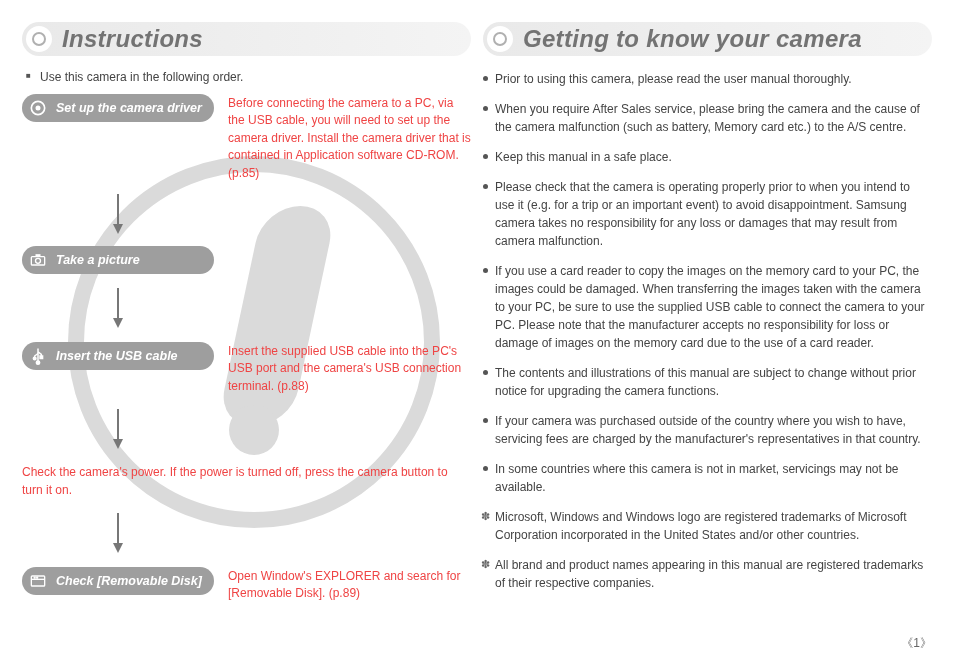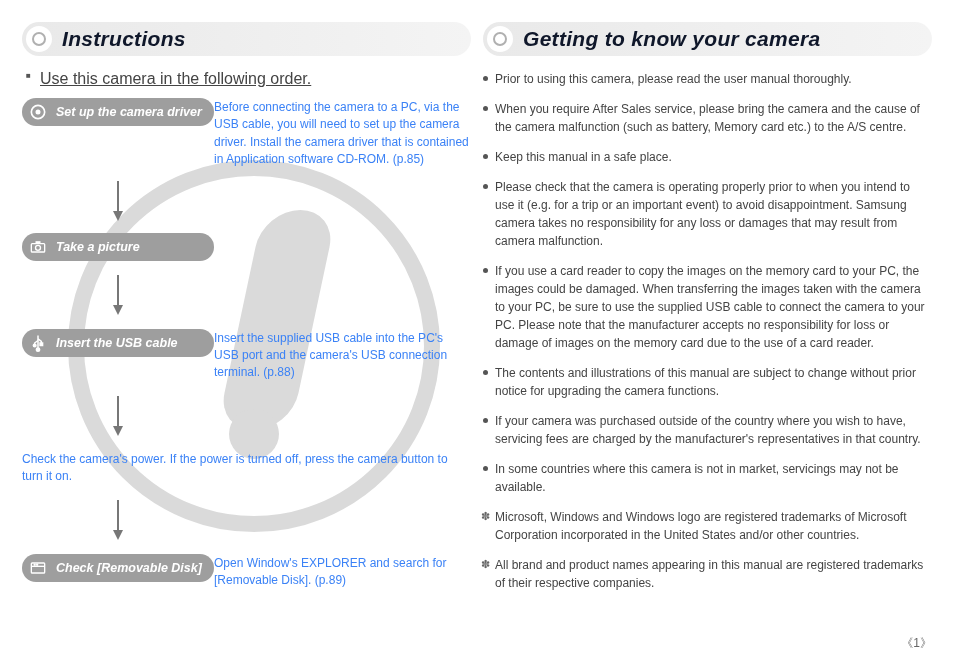--- a/index.html
+++ b/index.html
@@ -4,34 +4,34 @@
 <style>
   * { box-sizing: border-box; margin: 0; padding: 0; }
   html, body { width: 954px; height: 660px; font-family: Arial, Helvetica, sans-serif; background: #fff; color: #4a4a4a; }
   .page { display: flex; width: 100%; height: 100%; padding: 22px 22px 10px 22px; gap: 12px; position: relative; }
   .col { flex: 1; min-width: 0; }
   
   .colhead { position: relative; height: 34px; margin-bottom: 14px; }
   .colhead .pill { position: absolute; inset: 0; background: linear-gradient(to right, #e9e9e9, #f4f4f4); border-radius: 17px; }
   .colhead .circle { position: absolute; left: 4px; top: 4px; width: 26px; height: 26px; border-radius: 50%; background: #fff; display: flex; align-items: center; justify-content: center; }
   .colhead .circle::after { content: ""; width: 10px; height: 10px; border-radius: 50%; border: 2px solid #b0b0b0; }
-  .colhead h1 { position: relative; font-size: 21px; font-weight: bold; color: #0f172a; line-height: 34px; padding-left: 40px; font-style: italic; letter-spacing: .3px; }
+  .colhead h1 { position: relative; font-size: 24px; font-weight: bold; color: #737373; line-height: 34px; padding-left: 40px; font-style: italic; letter-spacing: .3px; }
   
-  .intro { font-size: 16px; color: #444; margin: 6px 0 10px 18px; position: relative; text-decoration: underline; }
+  .intro { font-size: 12px; color: #444; margin: 6px 0 10px 18px; position: relative; }
   .intro::before { content: "■"; position: absolute; left: -14px; top: 1px; font-size: 8px; color: #555; }
   .steps-wrap { position: relative; width: 100%; height: 500px; }
   .watermark { position: absolute; left: 46px; top: 62px; width: 372px; height: 372px; border: 16px solid #d6d6d6; border-radius: 50%; opacity: .9; }
   .watermark .bang-dot { position: absolute; left: 50%; top: 76%; transform: translate(-50%, -50%); width: 50px; height: 50px; border-radius: 50%; background: #d6d6d6; }
   .watermark .bang-body { position: absolute; left: 46%; top: 10%; width: 74px; height: 220px; border-radius: 50px; background: #d6d6d6; transform: skewX(-12deg); }
   .steps { position: relative; z-index: 2; }
-  .step-row { display: flex; align-items: flex-start; margin-bottom: 6px; }
+  .step-row { display: flex; align-items: flex-start; gap: 14px; margin-bottom: 6px; }
   .step-pill { flex: 0 0 192px; background: #9e9e9e; border-radius: 14px; height: 28px; display: flex; align-items: center; color: #fff; font-size: 12.5px; font-weight: bold; font-style: italic; white-space: nowrap; }
   .step-icon { width: 24px; height: 24px; margin: 0 6px 0 4px; display: flex; align-items: center; justify-content: center; }
   .step-icon svg { width: 20px; height: 20px; }
-  .step-desc { flex: 1; font-size: 12px; color: #3b82f6; line-height: 1.45; padding-top: 1px; }
+  .step-desc { flex: 1; font-size: 12px; color: #ef4444; line-height: 1.45; padding-top: 1px; }
   .arrow-cell { width: 192px; height: 52px; display: flex; align-items: center; justify-content: center; }
   .arrow-cell svg { width: 14px; height: 44px; }
   .step-spacer-lg .arrow-cell { height: 56px; }
   
   .thanks { font-size: 12px; color: #444; margin: 2px 0 10px 0; }
   ul.bullets { list-style: none; }
   ul.bullets > li { position: relative; font-size: 12px; color: #444; line-height: 1.5; padding-left: 12px; margin-bottom: 7px; margin-top: 12px; }
   ul.bullets.round > li::before { content: ""; position: absolute; left: 0; top: 6px; width: 5px; height: 5px; border-radius: 50%; background: #555; }
   ul.bullets.star > li::before { content: "✽"; position: absolute; left: -2px; top: 0; font-size: 11px; color: #666; }
   ul.bullets.star { margin-top: 10px; }

